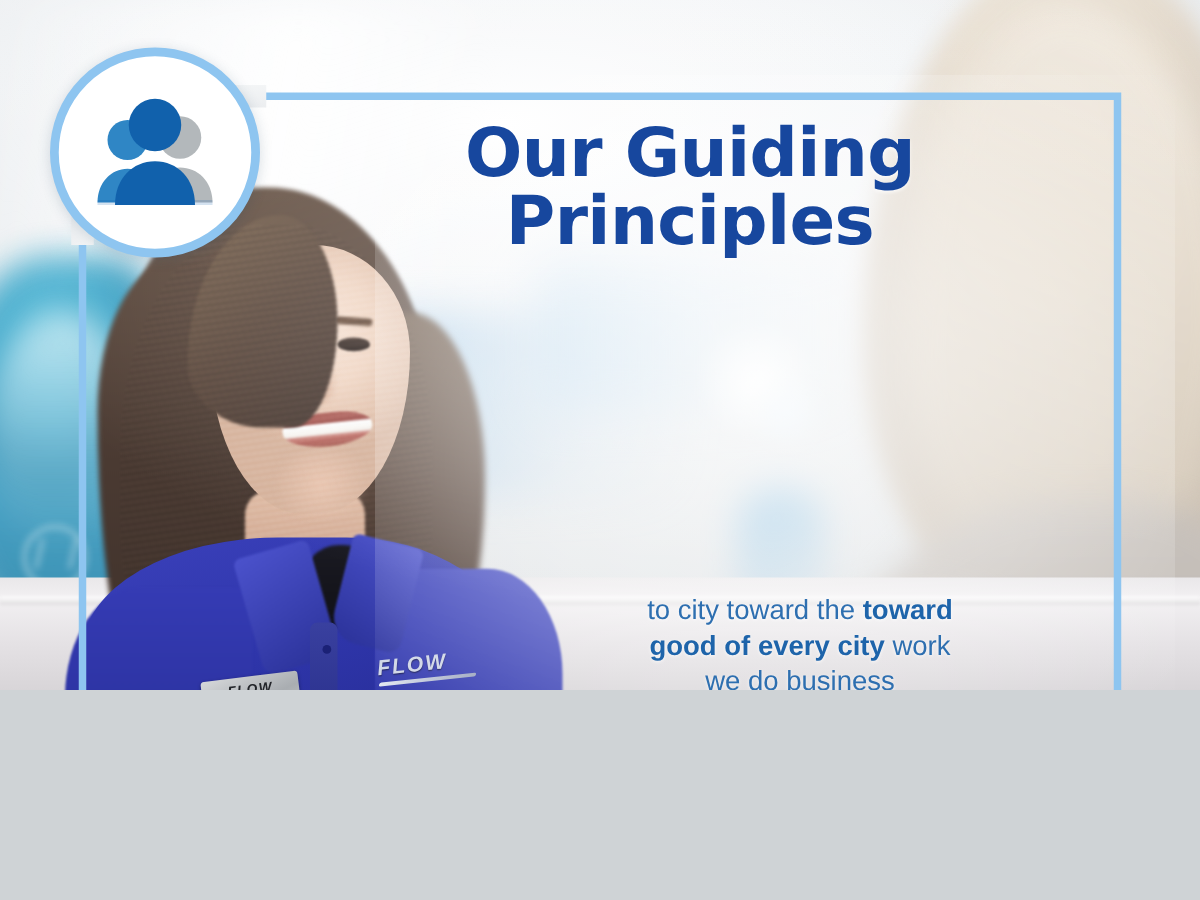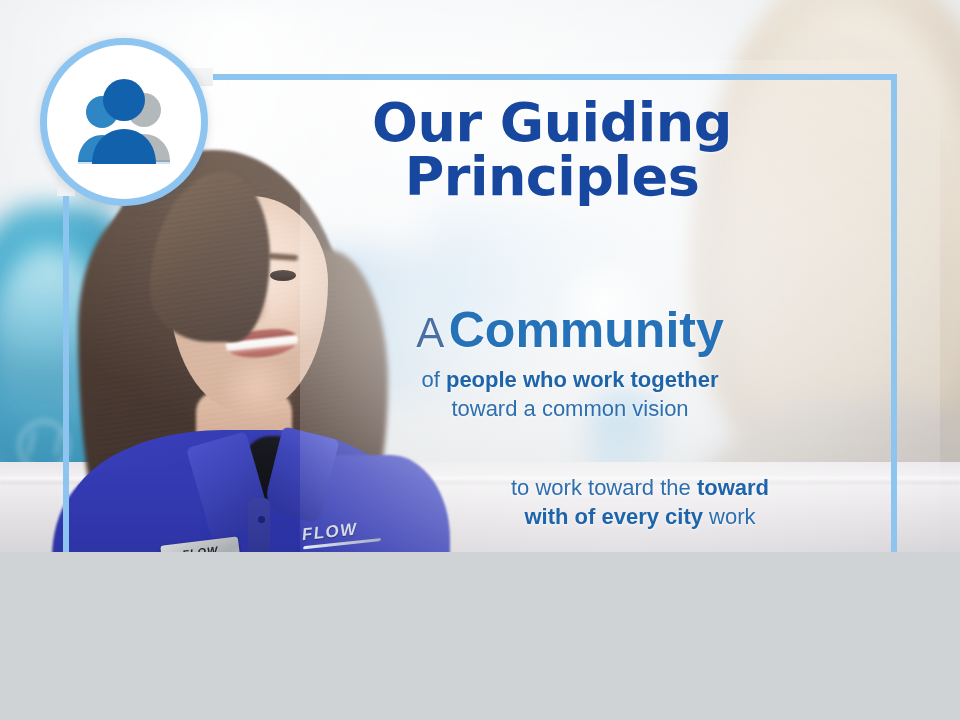--- a/index.html
+++ b/index.html
@@ -428,25 +428,18 @@
 
     <circle cx="84" cy="62" r="21" fill="#1161ac"></circle>
     <path d="M52 126c0-21 14-35 32-35s32 14 32 35z" fill="#1161ac"></path>
 
     <rect x="38" y="122" width="92" height="4" fill="#1161ac" opacity=".18"></rect>
   </svg>
 
   <div class="title">Our Guiding Principles</div>
 
 
-  <div class="principle" id="p2">
-    <div class="p-head">
-      <span class="art">A</span>
-      <span class="word">Community</span>
-    </div>
-    <div class="p-sub"><span>of </span><b>people who work together</b><br><span>toward a common vision</span></div>
+
+  <div class="principle" id="p3">
+    <div class="p-sub"><span>to city toward the </span><b>toward</b><br><b>good of every city</b><span> work</span><br><span>we do business</span></div>
   </div>
 
-  <div class="principle" id="p3">
-    <div class="p-sub"><span>to work toward the </span><b>toward</b><br><b>with of every city</b><span> work</span><br></div>
-  </div>
-
 </div>
 
 </body></html>

